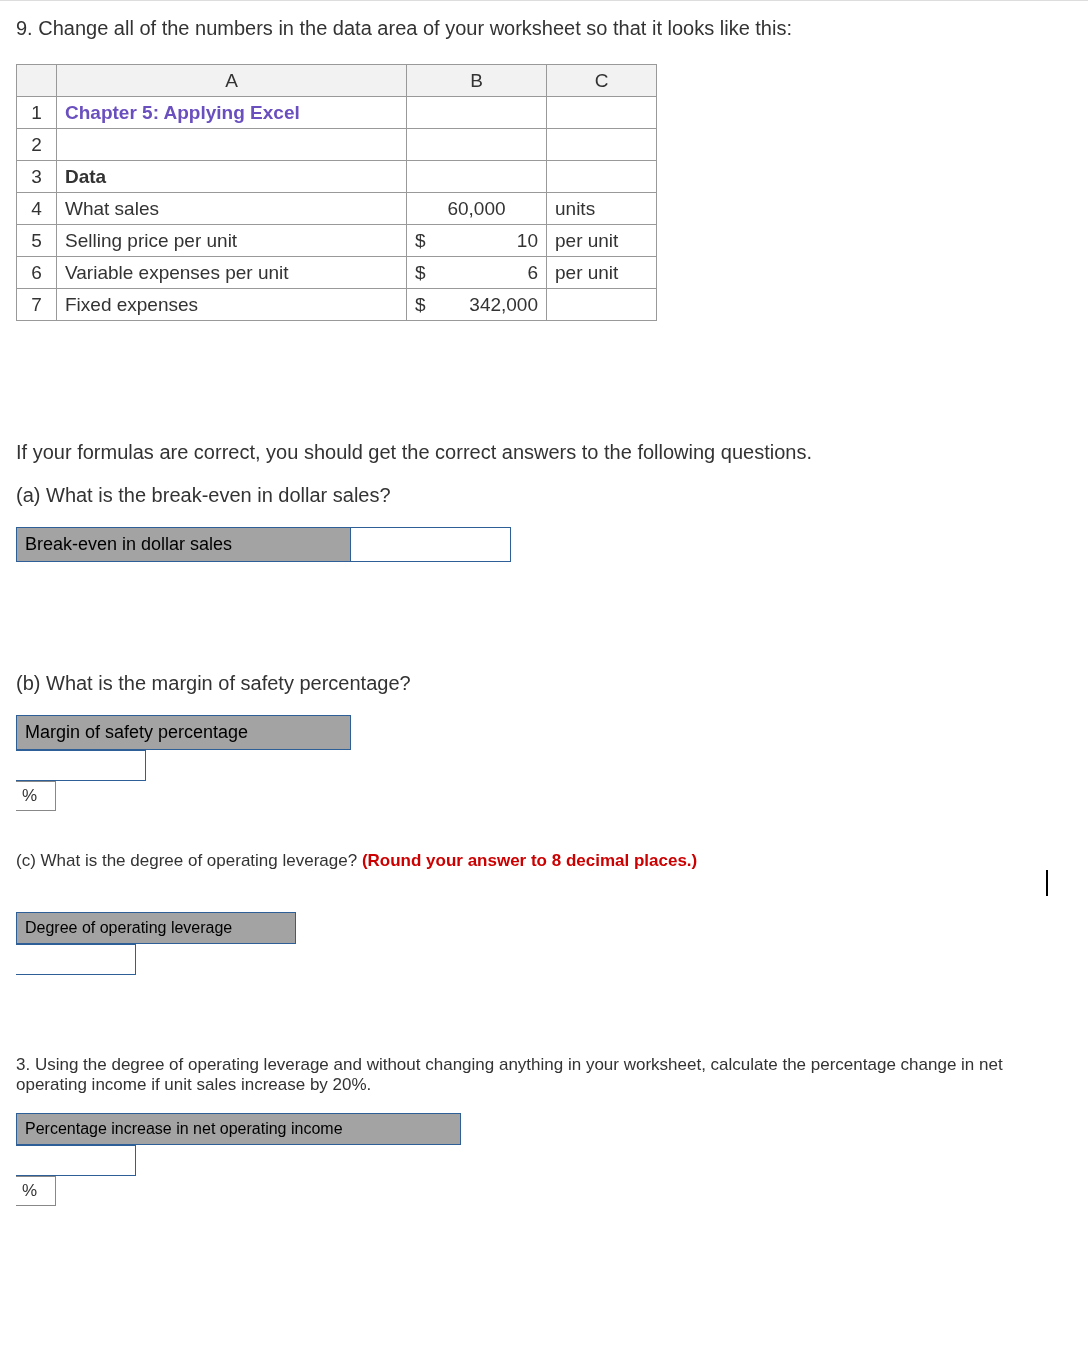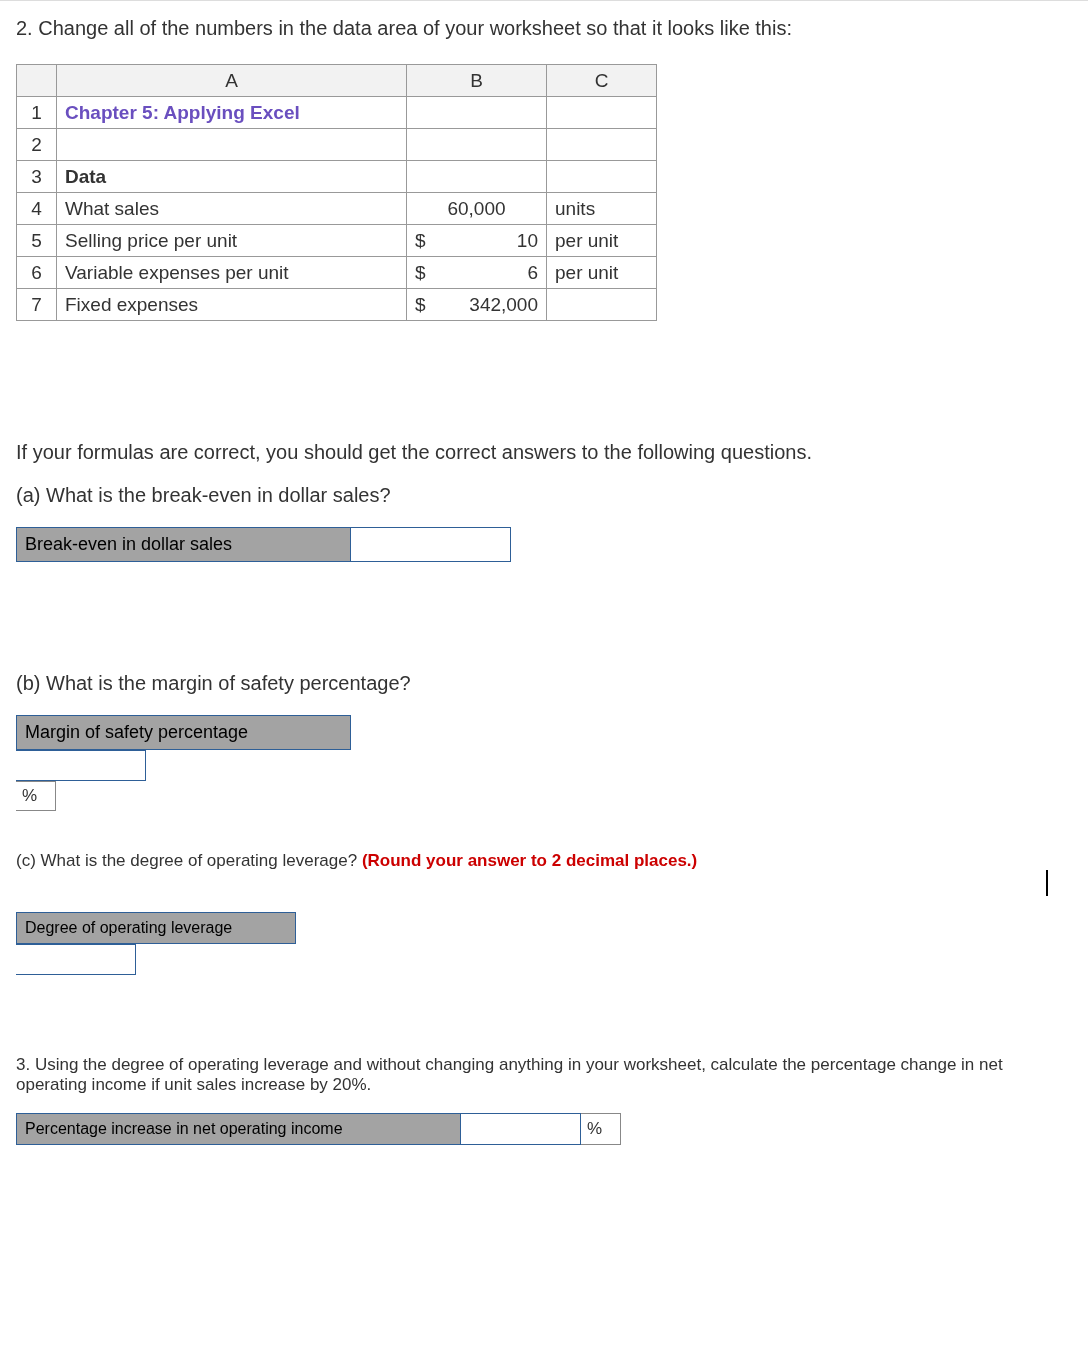--- a/index.html
+++ b/index.html
@@ -83,21 +83,21 @@
     position: absolute;
     right: 40px;
     top: 870px;
     width: 2px; height: 26px;
     background: #000;
   }
 </style>
 </head>
 <body>
 
-<div class="q-text">2. Change all of the numbers in the data area of your worksheet so that it looks like this:</div>
+<div class="q-text">9. Change all of the numbers in the data area of your worksheet so that it looks like this:</div>
 
 <table class="excel-table">
   <tbody>
       <tr>
     <th class="col-rownum"></th>
     <th class="col-a">A</th>
     <th class="col-b">B</th>
     <th class="col-c">C</th>
   </tr>
   <tr>
@@ -172,27 +172,27 @@
 
 <div class="sub-q">(b) What is the margin of safety percentage?</div>
 <div class="answer-row short-gap">
   <div class="answer-label w2">Margin of safety percentage</div>
   <input class="answer-input w-b" type="text" style="">
   <div class="unit-box">%</div>
 </div>
 
 <div class="qc">
   <span>(c) What is the degree of operating leverage? </span>
-  <span class="red-note">(Round your answer to 2 decimal places.)</span>
+  <span class="red-note">(Round your answer to 8 decimal places.)</span>
 </div>
 <div class="answer-row short-gap" style="margin-bottom:10px;margin-top:41px;">
   <div class="answer-label w3">Degree of operating leverage</div>
   <input class="answer-input w-c" type="text" style="">
 </div>
 
 <div class="q3">3. Using the degree of operating leverage and without changing anything in your worksheet, calculate the percentage change in net operating income if unit sales increase by 20%.</div>
-<div class="answer-row" style="margin-bottom:0;">
+<div class="answer-row" style="margin-bottom:0;flex-direction:column;">
   <div class="answer-label w4">Percentage increase in net operating income</div>
   <input class="answer-input w-d" type="text" style="">
   <div class="unit-box">%</div>
 </div>
 
 <div class="cursor-mark"></div>
 
 </body></html>

